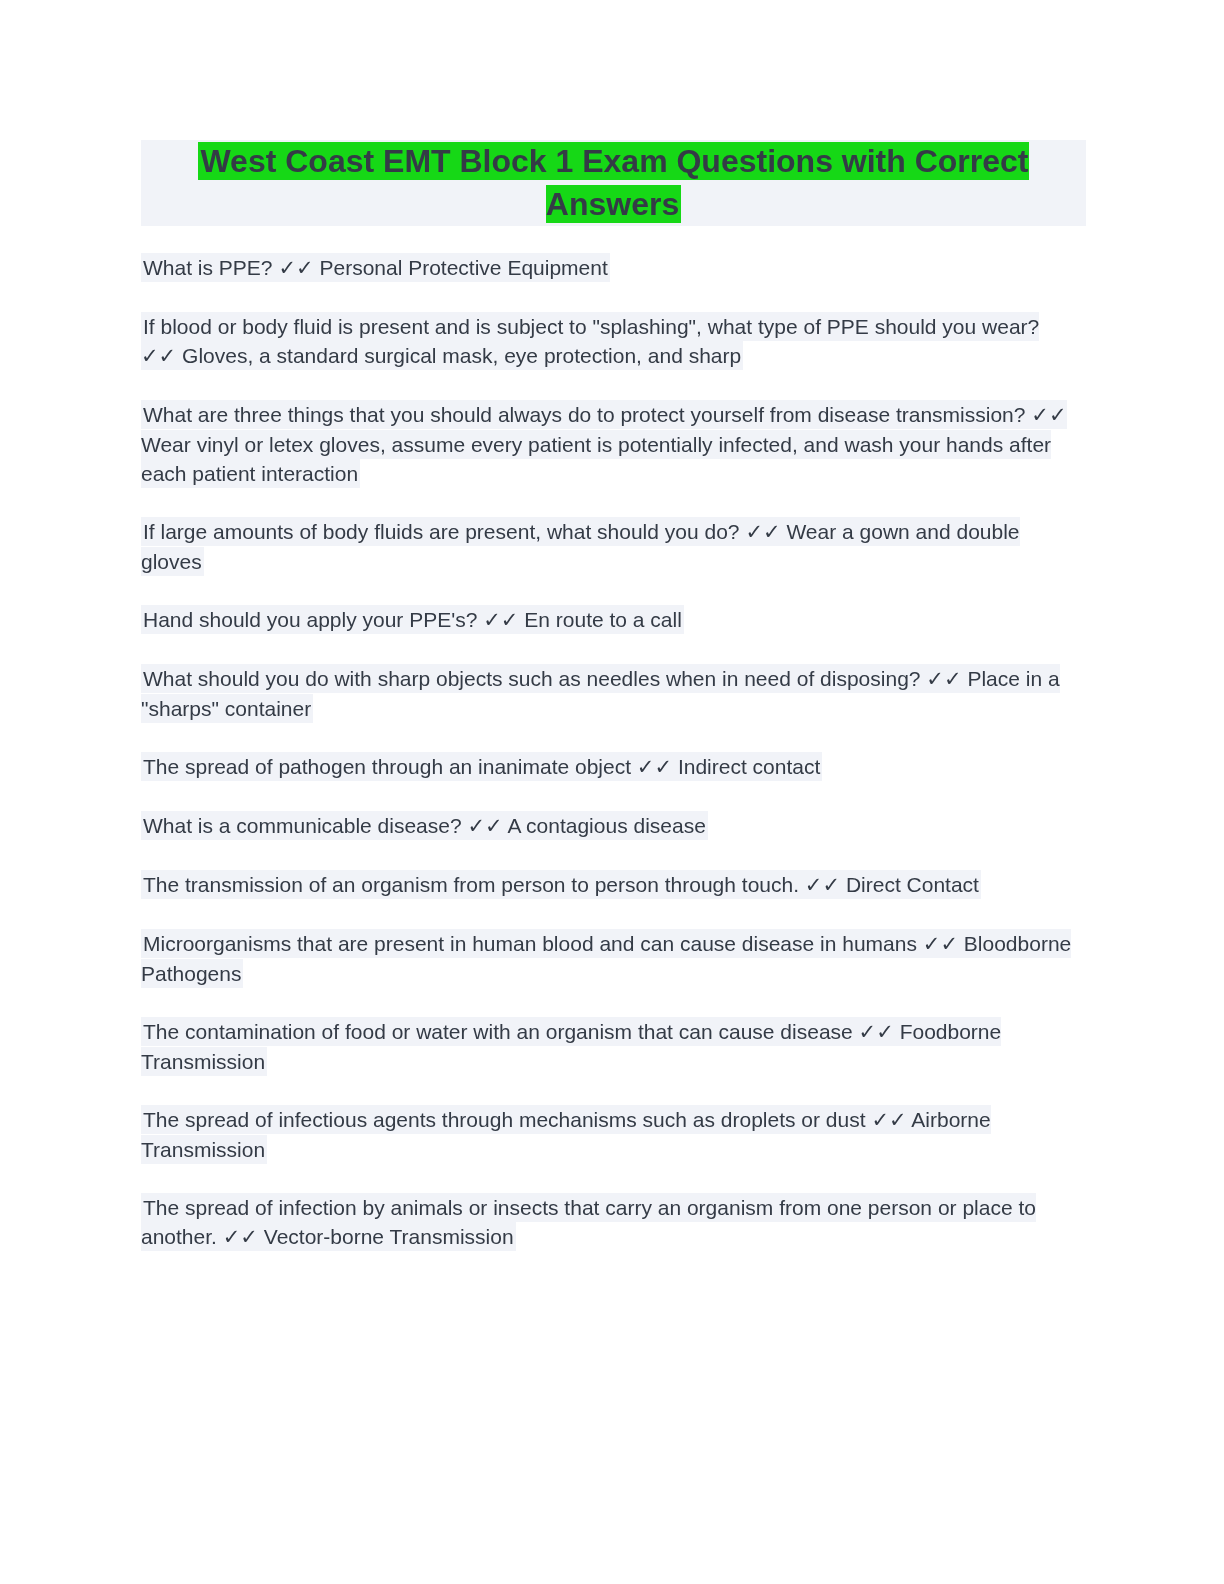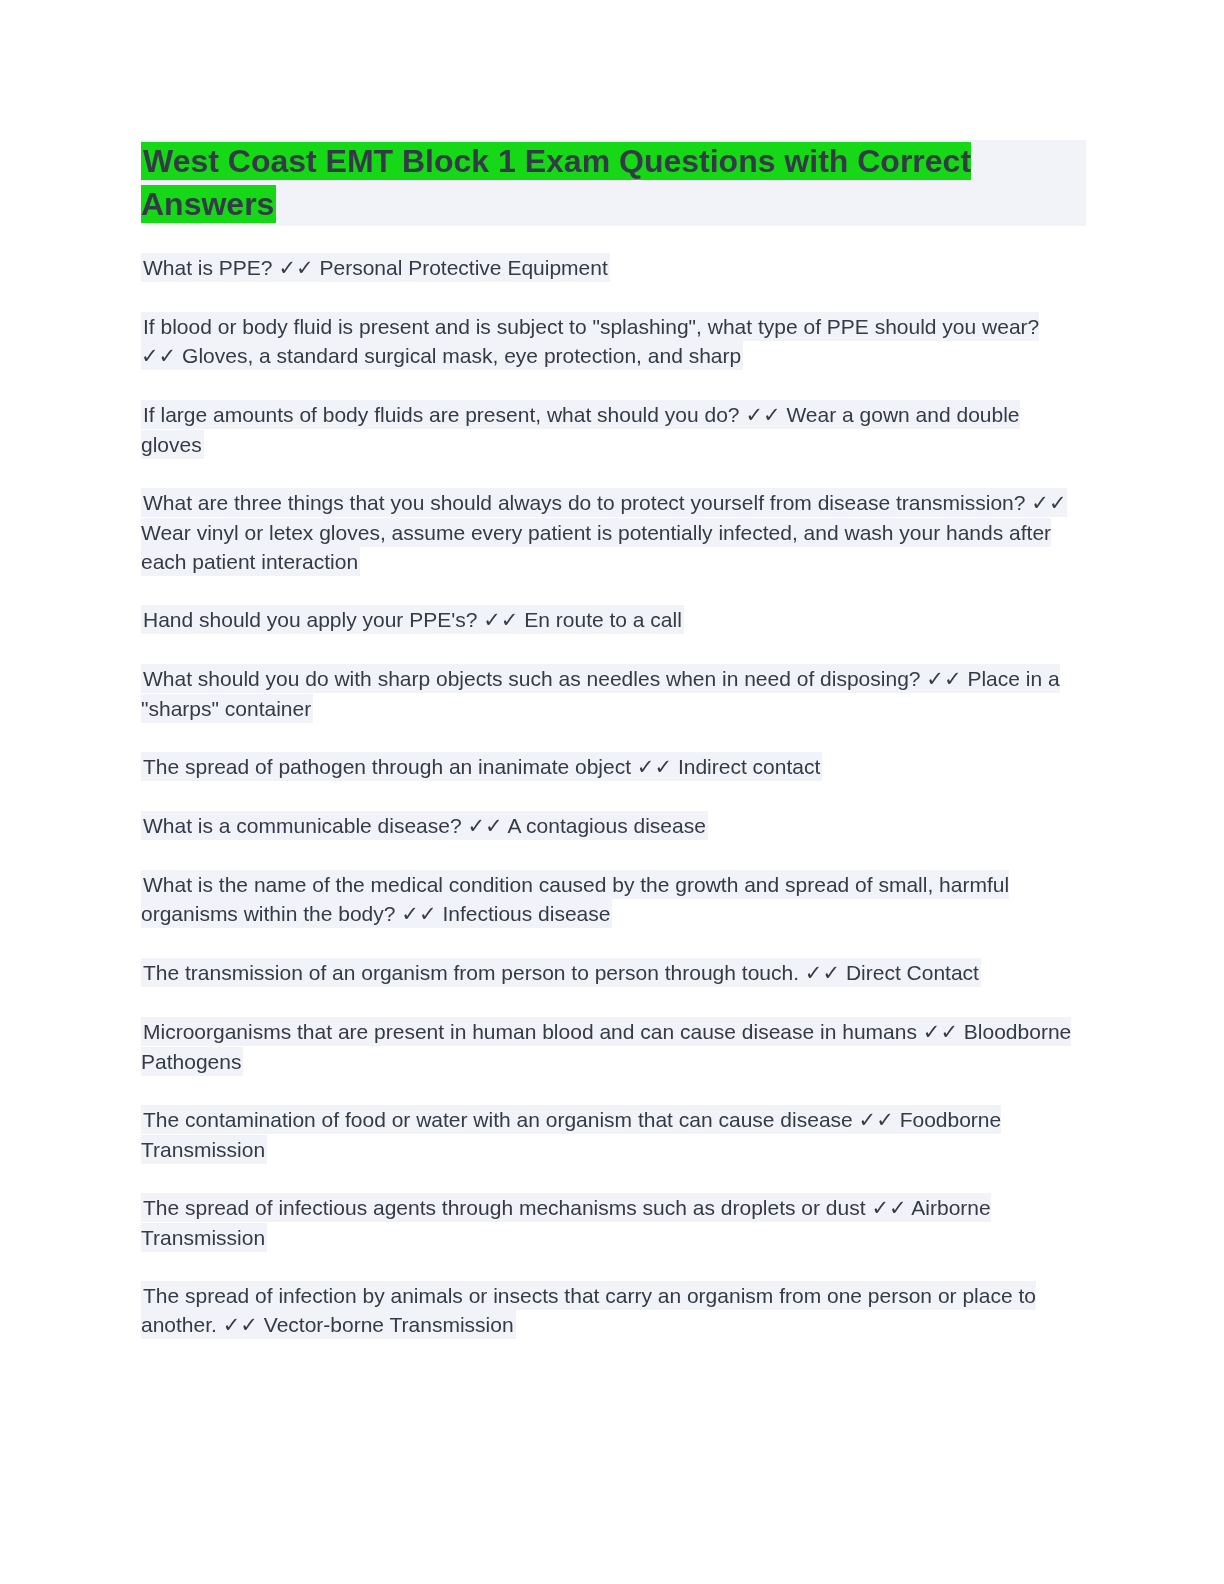--- a/index.html
+++ b/index.html
@@ -29,21 +29,21 @@
   .content {
     position: absolute;
     left: 141px;
     top: 140px;
     width: 945px;
   }
   h1.doc-title {
     margin: 0 0 27px 0;
     padding: 0;
     background: var(--text-hl);
-    text-align: left;
+    text-align: center;
     font-size: 32px;
     line-height: 43px;
     font-weight: bold;
     color: var(--ink);
     letter-spacing: 0;
   }
   h1.doc-title .title-hl {
     background: var(--title-hl);
     padding: 1px 2px;
   }
@@ -67,34 +67,33 @@
 <body>
 
 <div class="page">
   <div class="content">
     <h1 class="doc-title"><span class="title-hl">West Coast EMT Block 1 Exam Questions with Correct Answers</span></h1>
     <div id="qa-list">
   <p class="qa"><span class="hl"><span>What is PPE?</span> <span class="checks">✓✓</span> <span>Personal Protective Equipment</span></span></p>
 
   <p class="qa"><span class="hl"><span>If blood or body fluid is present and is subject to "splashing", what type of PPE should you wear?</span> <span class="checks">✓✓</span> <span>Gloves, a standard surgical mask, eye protection, and sharp</span></span></p>
 
+  <p class="qa"><span class="hl"><span>What are three things that you should always do to protect yourself from disease transmission?</span> <span class="checks">✓✓</span> <span>Wear vinyl or letex gloves, assume every patient is potentially infected, and wash your hands after each patient interaction</span></span></p>
+
   <p class="qa"><span class="hl"><span>If large amounts of body fluids are present, what should you do?</span> <span class="checks">✓✓</span> <span>Wear a gown and double gloves</span></span></p>
-
-  <p class="qa"><span class="hl"><span>What are three things that you should always do to protect yourself from disease transmission?</span> <span class="checks">✓✓</span> <span>Wear vinyl or letex gloves, assume every patient is potentially infected, and wash your hands after each patient interaction</span></span></p>
 
   <p class="qa"><span class="hl"><span>Hand should you apply your PPE's?</span> <span class="checks">✓✓</span> <span>En route to a call</span></span></p>
 
 
   <p class="qa"><span class="hl"><span>What should you do with sharp objects such as needles when in need of disposing?</span> <span class="checks">✓✓</span> <span>Place in a "sharps" container</span></span></p>
 
   <p class="qa"><span class="hl"><span>The spread of pathogen through an inanimate object</span> <span class="checks">✓✓</span> <span>Indirect contact</span></span></p>
 
   <p class="qa"><span class="hl"><span>What is a communicable disease?</span> <span class="checks">✓✓</span> <span>A contagious disease</span></span></p>
 
-  <p class="qa"><span class="hl"><span>What is the name of the medical condition caused by the growth and spread of small, harmful organisms within the body?</span> <span class="checks">✓✓</span> <span>Infectious disease</span></span></p>
 
   <p class="qa"><span class="hl"><span>The transmission of an organism from person to person through touch.</span> <span class="checks">✓✓</span> <span>Direct Contact</span></span></p>
 
   <p class="qa"><span class="hl"><span>Microorganisms that are present in human blood and can cause disease in humans</span> <span class="checks">✓✓</span> <span>Bloodborne Pathogens</span></span></p>
 
   <p class="qa"><span class="hl"><span>The contamination of food or water with an organism that can cause disease</span> <span class="checks">✓✓</span> <span>Foodborne Transmission</span></span></p>
 
   <p class="qa"><span class="hl"><span>The spread of infectious agents through mechanisms such as droplets or dust</span> <span class="checks">✓✓</span> <span>Airborne Transmission</span></span></p>
 
   <p class="qa"><span class="hl"><span>The spread of infection by animals or insects that carry an organism from one person or place to another.</span> <span class="checks">✓✓</span> <span>Vector-borne Transmission</span></span></p>

